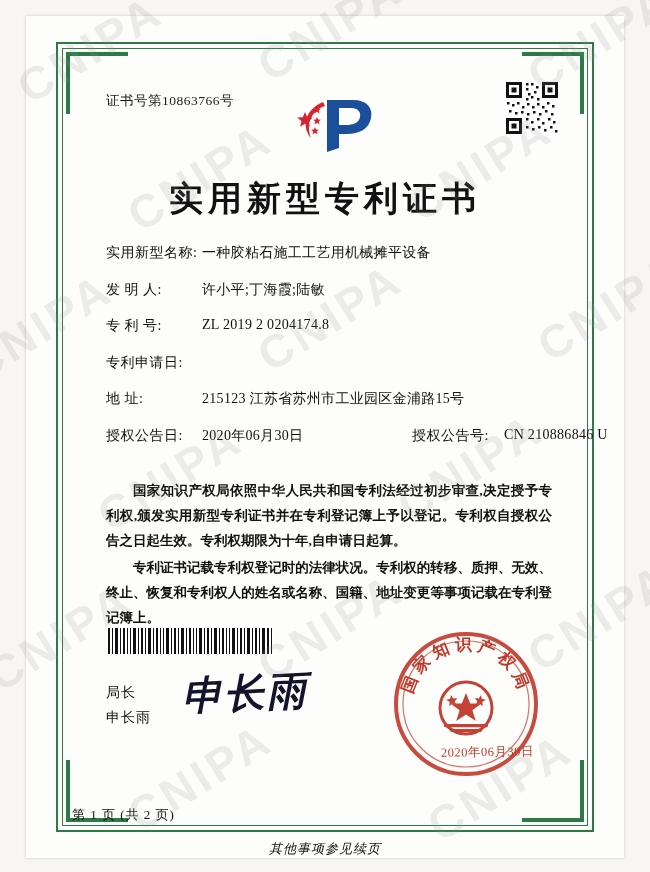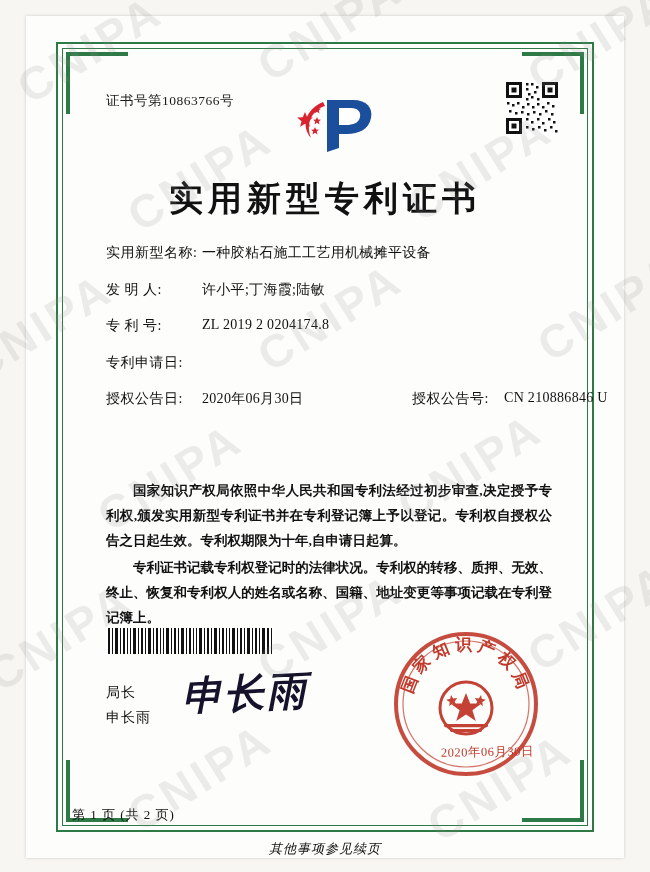--- a/index.html
+++ b/index.html
@@ -353,20 +353,24 @@
       <div class="field-row">
         <div class="field-label spread">专 利 号:</div>
         <div class="field-value">ZL 2019 2 0204174.8</div>
       </div>
 
       <div class="field-row">
         <div class="field-label">专利申请日:</div>
       </div>
 
 
+      <div class="field-row">
+        <div class="field-label spread">地 址:</div>
+        <div class="field-value">215123 江苏省苏州市工业园区金浦路15号</div>
+      </div>
 
       <div class="field-row dual">
         <div class="field-label">授权公告日:</div>
         <div class="field-value">2020年06月30日</div>
         <div class="field-label2">授权公告号:</div>
         <div class="field-value">CN 210886846 U</div>
       </div>
 
     </div>
 

